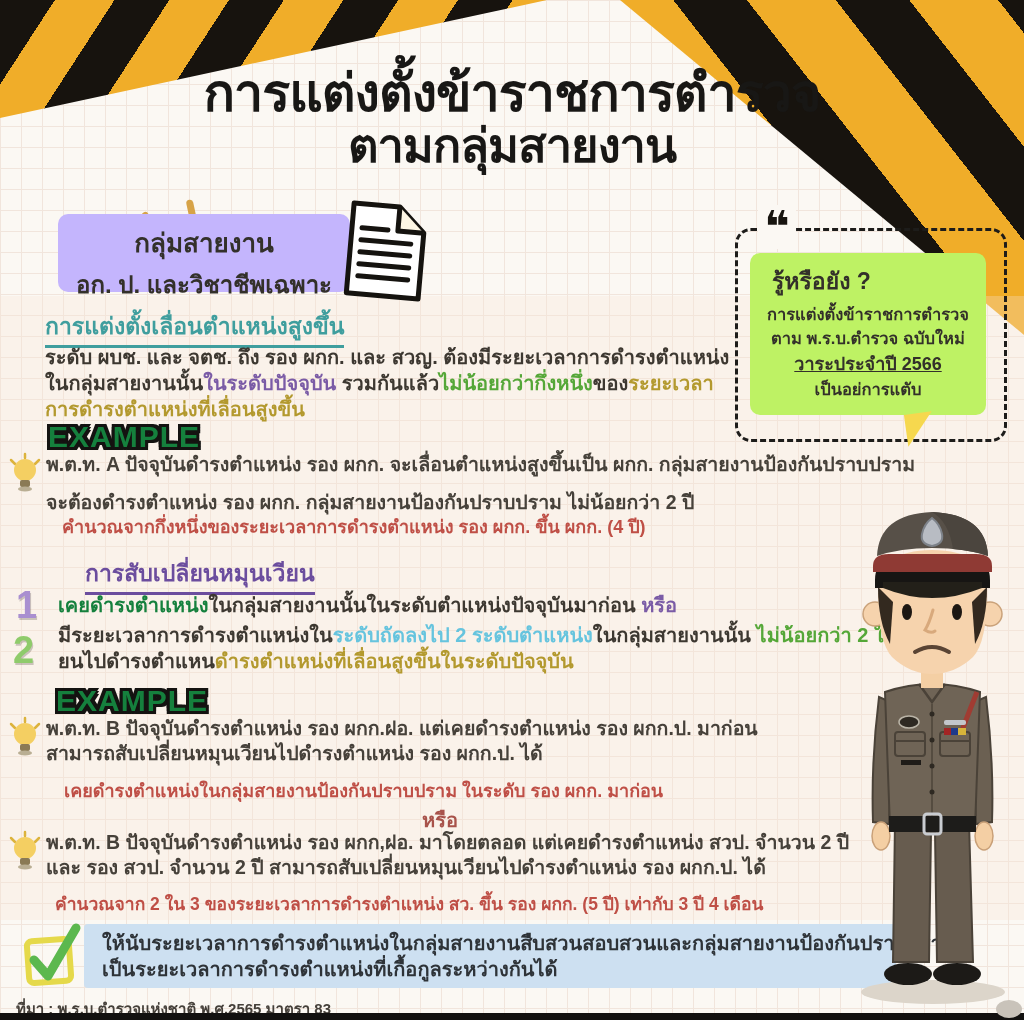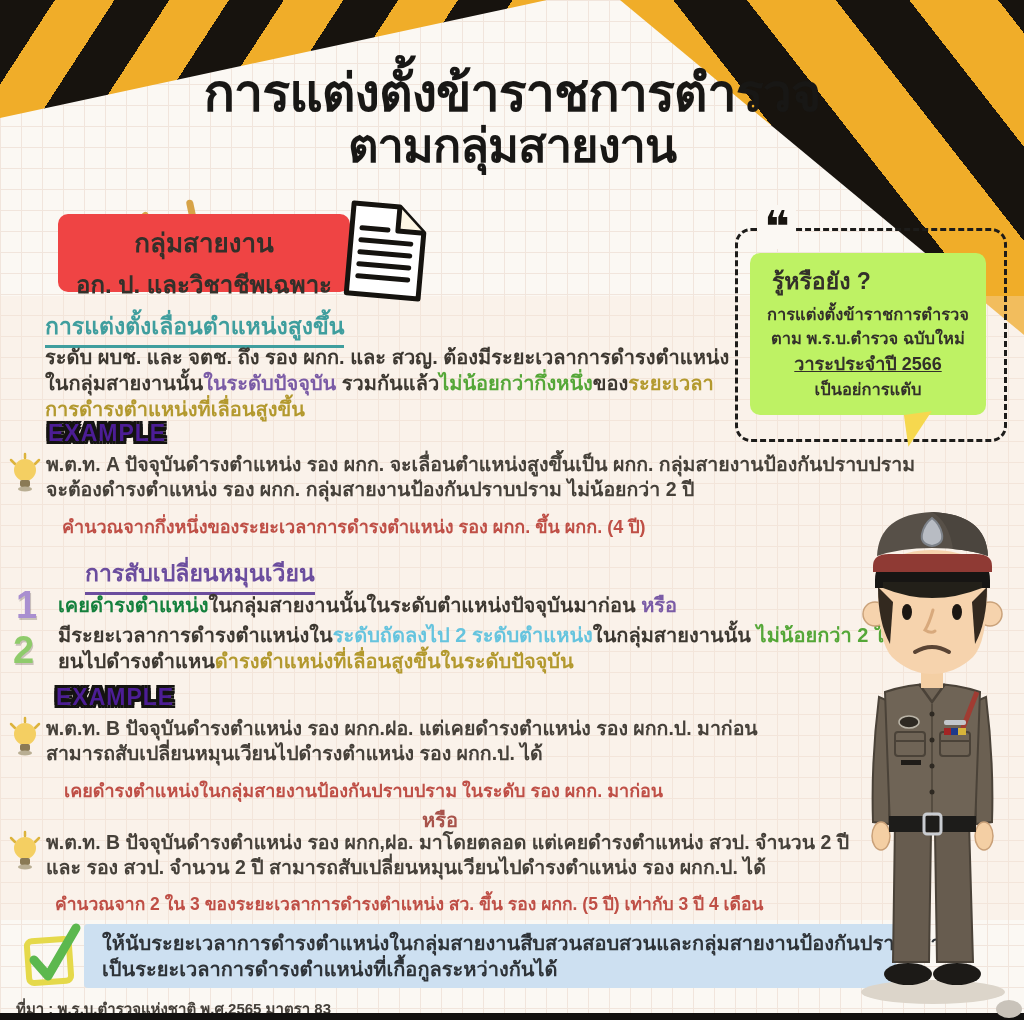--- a/index.html
+++ b/index.html
@@ -23,40 +23,40 @@
     right:0;top:0;width:410px;height:340px;left:614px;
     clip-path:polygon(6px 0,410px 0,410px 335px);
     background:repeating-linear-gradient(52deg,#17130e 0 58px,#f0ad29 58px 128px);
   }
   .panel-tint{left:0;top:296px;width:1024px;height:624px;background:rgba(248,228,214,0.30);}
   
   .title{left:0;top:66px;width:1024px;text-align:center;color:#181715;font-weight:800;line-height:1.06;}
   .title .l1{font-size:52px;letter-spacing:-1px;white-space:nowrap;}
   .title .l2{font-size:47px;letter-spacing:-1px;}
   
-  .tag{left:58px;top:214px;width:292px;height:78px;background:#ef4444;border-radius:10px;text-align:center;color:#33302a;}
+  .tag{left:58px;top:214px;width:292px;height:78px;background:#c4b5fd;border-radius:10px;text-align:center;color:#33302a;}
   .tag .l1{font-size:26px;font-weight:700;margin-top:8px;}
   .tag .l2{font-size:24px;font-weight:700;margin-top:2px;}
   .ray{background:#d7a347;border-radius:4px;height:7px;}
   
   .bubble{left:735px;top:228px;width:266px;height:208px;border:3px dashed #1d1c1a;border-radius:16px;}
   .bubble-quote{left:20px;top:-26px;font-size:44px;font-weight:900;color:#17140f;background:#fbf8f3;padding:0 6px;line-height:1;}
   .bubble-yellow{left:12px;top:22px;width:236px;height:162px;background:#bef264;border-radius:10px;color:#33302a;text-align:center;}
   .bubble-yellow .bt{font-size:23px;font-weight:800;text-align:left;margin:10px 0 4px 22px;}
   .bubble-yellow .bl{font-size:16.5px;font-weight:600;line-height:1.45;}
   .bubble-yellow .bu{font-size:18px;font-weight:800;text-decoration:underline;line-height:1.5;}
   .bubble-tail{left:168px;top:182px;width:0;height:0;border-top:32px solid #f6d84e;border-right:28px solid transparent;transform:rotate(-8deg);}
   
   .h-teal{left:45px;top:308px;font-size:23px;font-weight:800;color:#3f9e9e;border-bottom:3px solid #3f9e9e;padding-bottom:1px;}
   .h-purple{left:45px;top:555px;font-size:23px;font-weight:800;color:#6b4d9e;border-bottom:3px solid #6b4d9e;padding-bottom:1px;margin-left:40px;}
   .rich{font-size:20px;font-weight:600;line-height:26.5px;white-space:nowrap;}
   .c-dark{color:#3d3831;} .c-purple{color:#7a5ba6;} .c-green{color:#55a738;}
   .c-gold{color:#b3992e;} .c-blue{color:#66c4de;} .c-brown{color:#15803d;}
   .example-label{
-    font-size:23px;font-weight:900;color:#4c1d95;letter-spacing:1px;
+    font-size:30px;font-weight:900;color:#15803d;letter-spacing:1px;
     text-shadow:-3px -3px 0 #141311,3px -3px 0 #141311,-3px 3px 0 #141311,3px 3px 0 #141311,
                 -3px 0 0 #141311,3px 0 0 #141311,0 -3px 0 #141311,0 3px 0 #141311;
   }
   .ex-text{font-size:19.5px;font-weight:600;color:#46413a;line-height:25.5px;white-space:nowrap;}
   .note{font-size:18px;font-weight:700;color:#bf4f46;white-space:nowrap;}
   .num{font-size:38px;font-weight:900;line-height:1;text-shadow:1px 2px 0 rgba(60,50,40,0.25);}
   .num1{color:#a98fd0;} .num2{color:#8fcb6b;}
   .or-div{left:0;top:804px;width:880px;text-align:center;font-size:20px;font-weight:700;color:#a8524a;}
   
   .bluebox{left:84px;top:924px;width:812px;height:64px;background:#cde0f1;border-radius:4px;color:#2e3338;
@@ -118,21 +118,21 @@
   <g stroke="#dcb33c" stroke-width="2.5" stroke-linecap="round">
     <line x1="5" y1="8" x2="9" y2="12"></line>
       <line x1="33" y1="8" x2="29" y2="12"></line>
       <line x1="19" y1="2" x2="19" y2="6"></line>
   </g>
   <circle cx="19" cy="18" r="11" fill="#f4cf62"></circle>
   <rect x="14" y="28" width="10" height="7" rx="2" fill="#8a7a55"></rect>
   <ellipse cx="19" cy="37" rx="7" ry="2.5" fill="#b9ae93"></ellipse>
 </svg>
 <div class="abs ex-text" style="left:46px;top:452px;">พ.ต.ท. A ปัจจุบันดำรงตำแหน่ง รอง ผกก. จะเลื่อนตำแหน่งสูงขึ้นเป็น ผกก. กลุ่มสายงานป้องกันปราบปราม</div>
-<div class="abs ex-text" style="left:46px;top:477px;text-align:right;">จะต้องดำรงตำแหน่ง รอง ผกก. กลุ่มสายงานป้องกันปราบปราม ไม่น้อยกว่า 2 ปี</div>
+<div class="abs ex-text" style="left:46px;top:490px;text-align:right;">จะต้องดำรงตำแหน่ง รอง ผกก. กลุ่มสายงานป้องกันปราบปราม ไม่น้อยกว่า 2 ปี</div>
 <div class="abs note" style="left:62px;top:512px;">คำนวณจากกึ่งหนึ่งของระยะเวลาการดำรงตำแหน่ง รอง ผกก. ขึ้น ผกก. (4 ปี)</div>
 
 <div class="abs h-purple">การสับเปลี่ยนหมุนเวียน</div>
 <div class="abs num num1" style="left:16px;top:586px;">1</div>
 <div class="abs rich" style="left:58px;top:592px;"><span class="c-brown">เคยดำรงตำแหน่ง</span><span class="c-dark">ในกลุ่มสายงานนั้นในระดับตำแหน่งปัจจุบันมาก่อน </span><span class="c-purple">หรือ</span></div>
 <div class="abs num num2" style="left:13px;top:631px;">2</div>
 <div class="abs rich" style="left:58px;top:622px;"><span class="c-dark">มีระยะเวลาการดำรงตำแหน่งใน</span><span class="c-blue">ระดับถัดลงไป 2 ระดับตำแหน่ง</span><span class="c-dark">ในกลุ่มสายงานนั้น </span><span class="c-green">ไม่น้อยกว่า 2 ใน 3</span></div>
 <div class="abs rich" style="left:58px;top:648px;"><span class="c-dark">ยนไปดำรงตำแหน</span><span class="c-gold">ดำรงตำแหน่งที่เลื่อนสูงขึ้นในระดับปัจจุบัน</span></div>
 
 <div class="abs example-label" style="left:56px;top:684px;">EXAMPLE</div>

